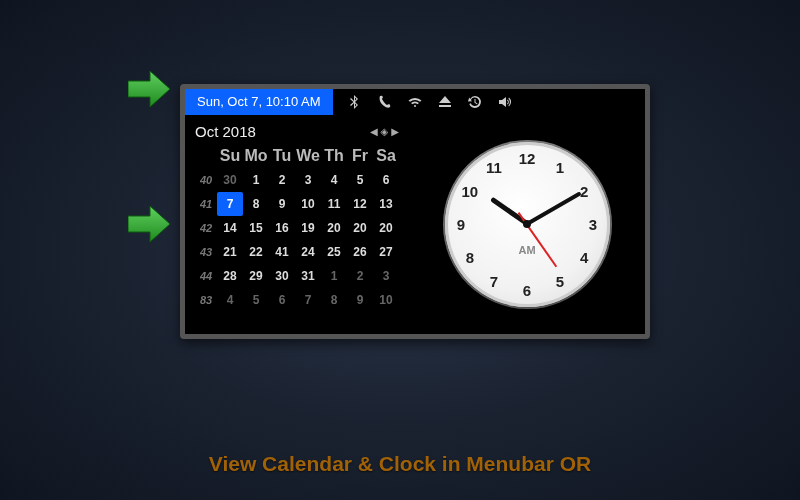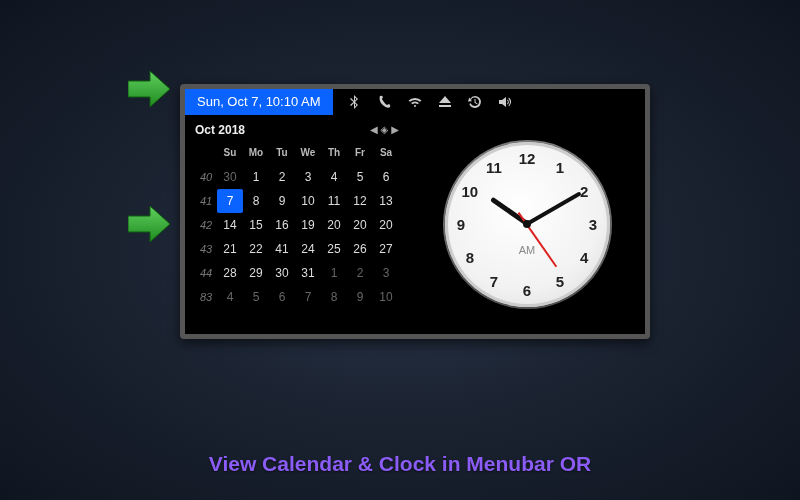--- a/index.html
+++ b/index.html
@@ -83,38 +83,39 @@
     color: #ccc;
     font-size: 12px;
   }
   .cal-header {
     display: flex;
     align-items: center;
     justify-content: space-between;
     margin-bottom: 4px;
   }
   .cal-title {
-    font-size: 12px;
-    font-weight: 700;
+    font-size: 15px;
+    font-weight: 400;
     color: #eee;
   }
   .cal-nav { display: flex; gap: 3px; align-items: center; color: #aaa; font-size: 10px; }
   .cal-nav span { cursor: default; }
   .cal-grid {
     display: grid;
     grid-template-columns: 22px repeat(7, 26px);
     grid-auto-rows: 24px;
   }
   .cal-cell {
     display: flex;
     align-items: center;
     justify-content: center;
     font-size: 12px;
-  }
-  .dow { color: #bbb; font-weight: 600; font-size: 10px; }
+    font-weight: bold;
+  }
+  .dow { color: #bbb; font-weight: 600; font-size: 16px; }
   .wk { color: #777; font-style: italic; font-size: 11px; }
   .day { color: #ddd; }
   .day.other { color: #666; }
   .day.today {
     background: #0a63ff;
     color: #fff;
     border-radius: 2px;
   }
 
   .clock-area {
@@ -138,21 +139,21 @@
     color: #222;
     transform: translate(-50%, -50%);
   }
   .clock-ampm {
     position: absolute;
     left: 50%;
     top: 62%;
     transform: translateX(-50%);
     font-size: 11px;
     color: #888;
-    font-weight: 400;
+    font-weight: 700;
   }
   .hand {
     position: absolute;
     left: 50%;
     bottom: 50%;
     transform-origin: bottom center;
     background: #111;
   }
   .hand.hour { width: 5px; height: 44px; margin-left: -2.5px; border-radius: 3px; }
   .hand.minute { width: 4px; height: 62px; margin-left: -2px; border-radius: 2px; }
@@ -168,21 +169,21 @@
     background: #111;
     border-radius: 50%;
     z-index: 10;
   }
 
   .subheadline {
     position: absolute;
     width: 100%;
     bottom: 22px;
     text-align: center;
-    color: #8b5cf6;
+    color: #a16207;
     font-size: 21px;
     font-weight: 600;
     line-height: 1.35;
     text-shadow: 0 1px 2px rgba(0,0,0,0.6);
   }
 </style>
 </head>
 <body>
 
 <div class="headline">

